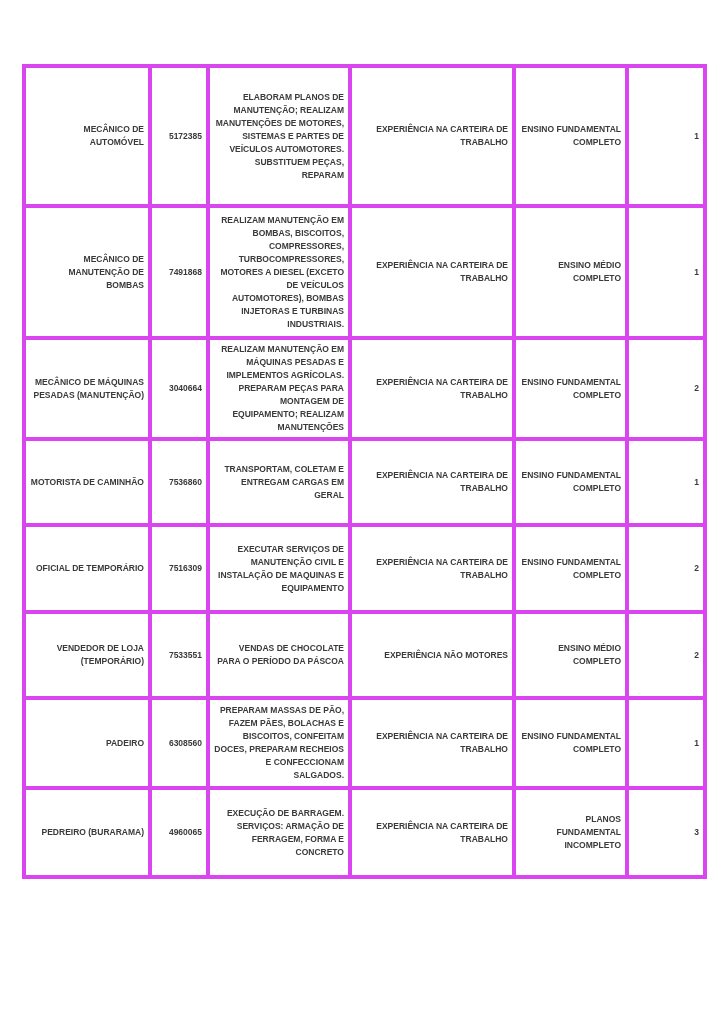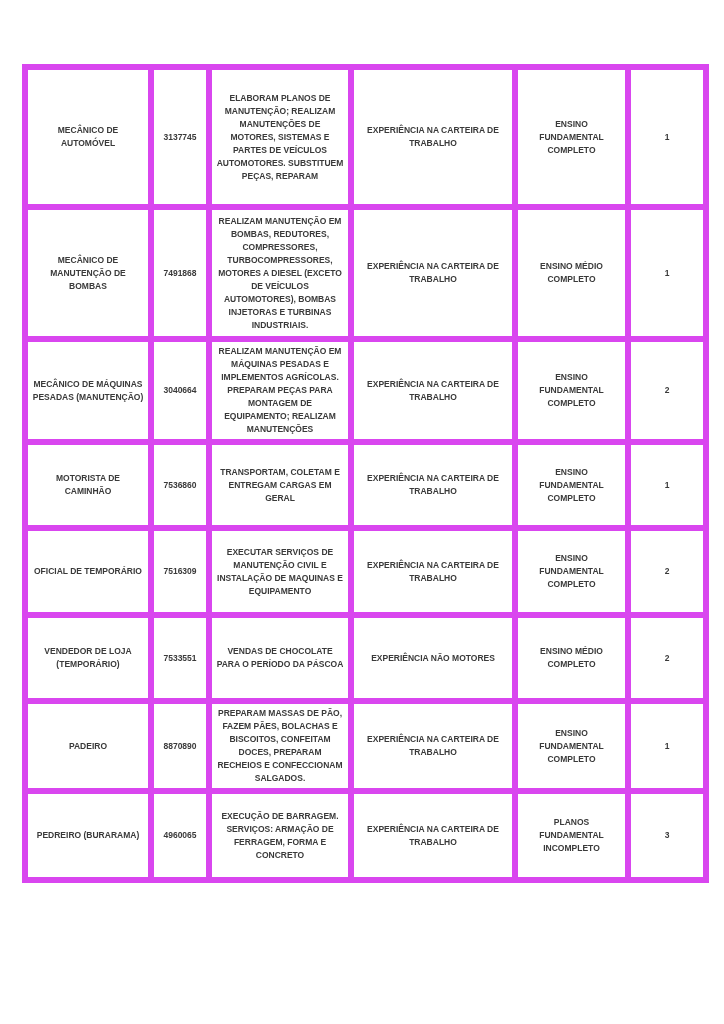--- a/index.html
+++ b/index.html
@@ -17,22 +17,22 @@
   }
   table.jobs-table {
     position: absolute;
     left: 22px;
     top: 64px;
     width: 681px;
     border-collapse: collapse;
     table-layout: fixed;
   }
   table.jobs-table td {
-    border: 6px solid #d946ef;
-    text-align: center;
+    border: 4px solid #d946ef;
+    text-align: right;
     vertical-align: middle;
     font-size: 8.5px;
     font-weight: bold;
     color: #3a3a3a;
     line-height: 13px;
     padding: 3px 4px;
     word-wrap: break-word;
   }
   
   col.c-occupation { width: 126px; }
@@ -60,30 +60,30 @@
       <col class="c-occupation">
       <col class="c-code">
       <col class="c-description">
       <col class="c-experience">
       <col class="c-education">
       <col class="c-vacancies">
     </colgroup>
     <tbody>
         <tr>
     <td>MECÂNICO DE AUTOMÓVEL</td>
-    <td>3137745</td>
+    <td>5172385</td>
     <td>ELABORAM PLANOS DE MANUTENÇÃO; REALIZAM MANUTENÇÕES DE MOTORES, SISTEMAS E PARTES DE VEÍCULOS AUTOMOTORES. SUBSTITUEM PEÇAS, REPARAM</td>
     <td>EXPERIÊNCIA NA CARTEIRA DE TRABALHO</td>
     <td>ENSINO FUNDAMENTAL COMPLETO</td>
     <td>1</td>
   </tr>
         <tr>
     <td>MECÂNICO DE MANUTENÇÃO DE BOMBAS</td>
     <td>7491868</td>
-    <td>REALIZAM MANUTENÇÃO EM BOMBAS, REDUTORES, COMPRESSORES, TURBOCOMPRESSORES, MOTORES A DIESEL (EXCETO DE VEÍCULOS AUTOMOTORES), BOMBAS INJETORAS E TURBINAS INDUSTRIAIS.</td>
+    <td>REALIZAM MANUTENÇÃO EM BOMBAS, BISCOITOS, COMPRESSORES, TURBOCOMPRESSORES, MOTORES A DIESEL (EXCETO DE VEÍCULOS AUTOMOTORES), BOMBAS INJETORAS E TURBINAS INDUSTRIAIS.</td>
     <td>EXPERIÊNCIA NA CARTEIRA DE TRABALHO</td>
     <td>ENSINO MÉDIO COMPLETO</td>
     <td>1</td>
   </tr>
         <tr>
     <td>MECÂNICO DE MÁQUINAS PESADAS (MANUTENÇÃO)</td>
     <td>3040664</td>
     <td>REALIZAM MANUTENÇÃO EM MÁQUINAS PESADAS E IMPLEMENTOS AGRÍCOLAS. PREPARAM PEÇAS PARA MONTAGEM DE EQUIPAMENTO; REALIZAM MANUTENÇÕES</td>
     <td>EXPERIÊNCIA NA CARTEIRA DE TRABALHO</td>
     <td>ENSINO FUNDAMENTAL COMPLETO</td>
@@ -108,21 +108,21 @@
         <tr>
     <td>VENDEDOR DE LOJA (TEMPORÁRIO)</td>
     <td>7533551</td>
     <td>VENDAS DE CHOCOLATE PARA O PERÍODO DA PÁSCOA</td>
     <td>EXPERIÊNCIA NÃO MOTORES</td>
     <td>ENSINO MÉDIO COMPLETO</td>
     <td>2</td>
   </tr>
         <tr>
     <td>PADEIRO</td>
-    <td>8870890</td>
+    <td>6308560</td>
     <td>PREPARAM MASSAS DE PÃO, FAZEM PÃES, BOLACHAS E BISCOITOS, CONFEITAM DOCES, PREPARAM RECHEIOS E CONFECCIONAM SALGADOS.</td>
     <td>EXPERIÊNCIA NA CARTEIRA DE TRABALHO</td>
     <td>ENSINO FUNDAMENTAL COMPLETO</td>
     <td>1</td>
   </tr>
         <tr>
     <td>PEDREIRO (BURARAMA)</td>
     <td>4960065</td>
     <td>EXECUÇÃO DE BARRAGEM. SERVIÇOS: ARMAÇÃO DE FERRAGEM, FORMA E CONCRETO</td>
     <td>EXPERIÊNCIA NA CARTEIRA DE TRABALHO</td>

